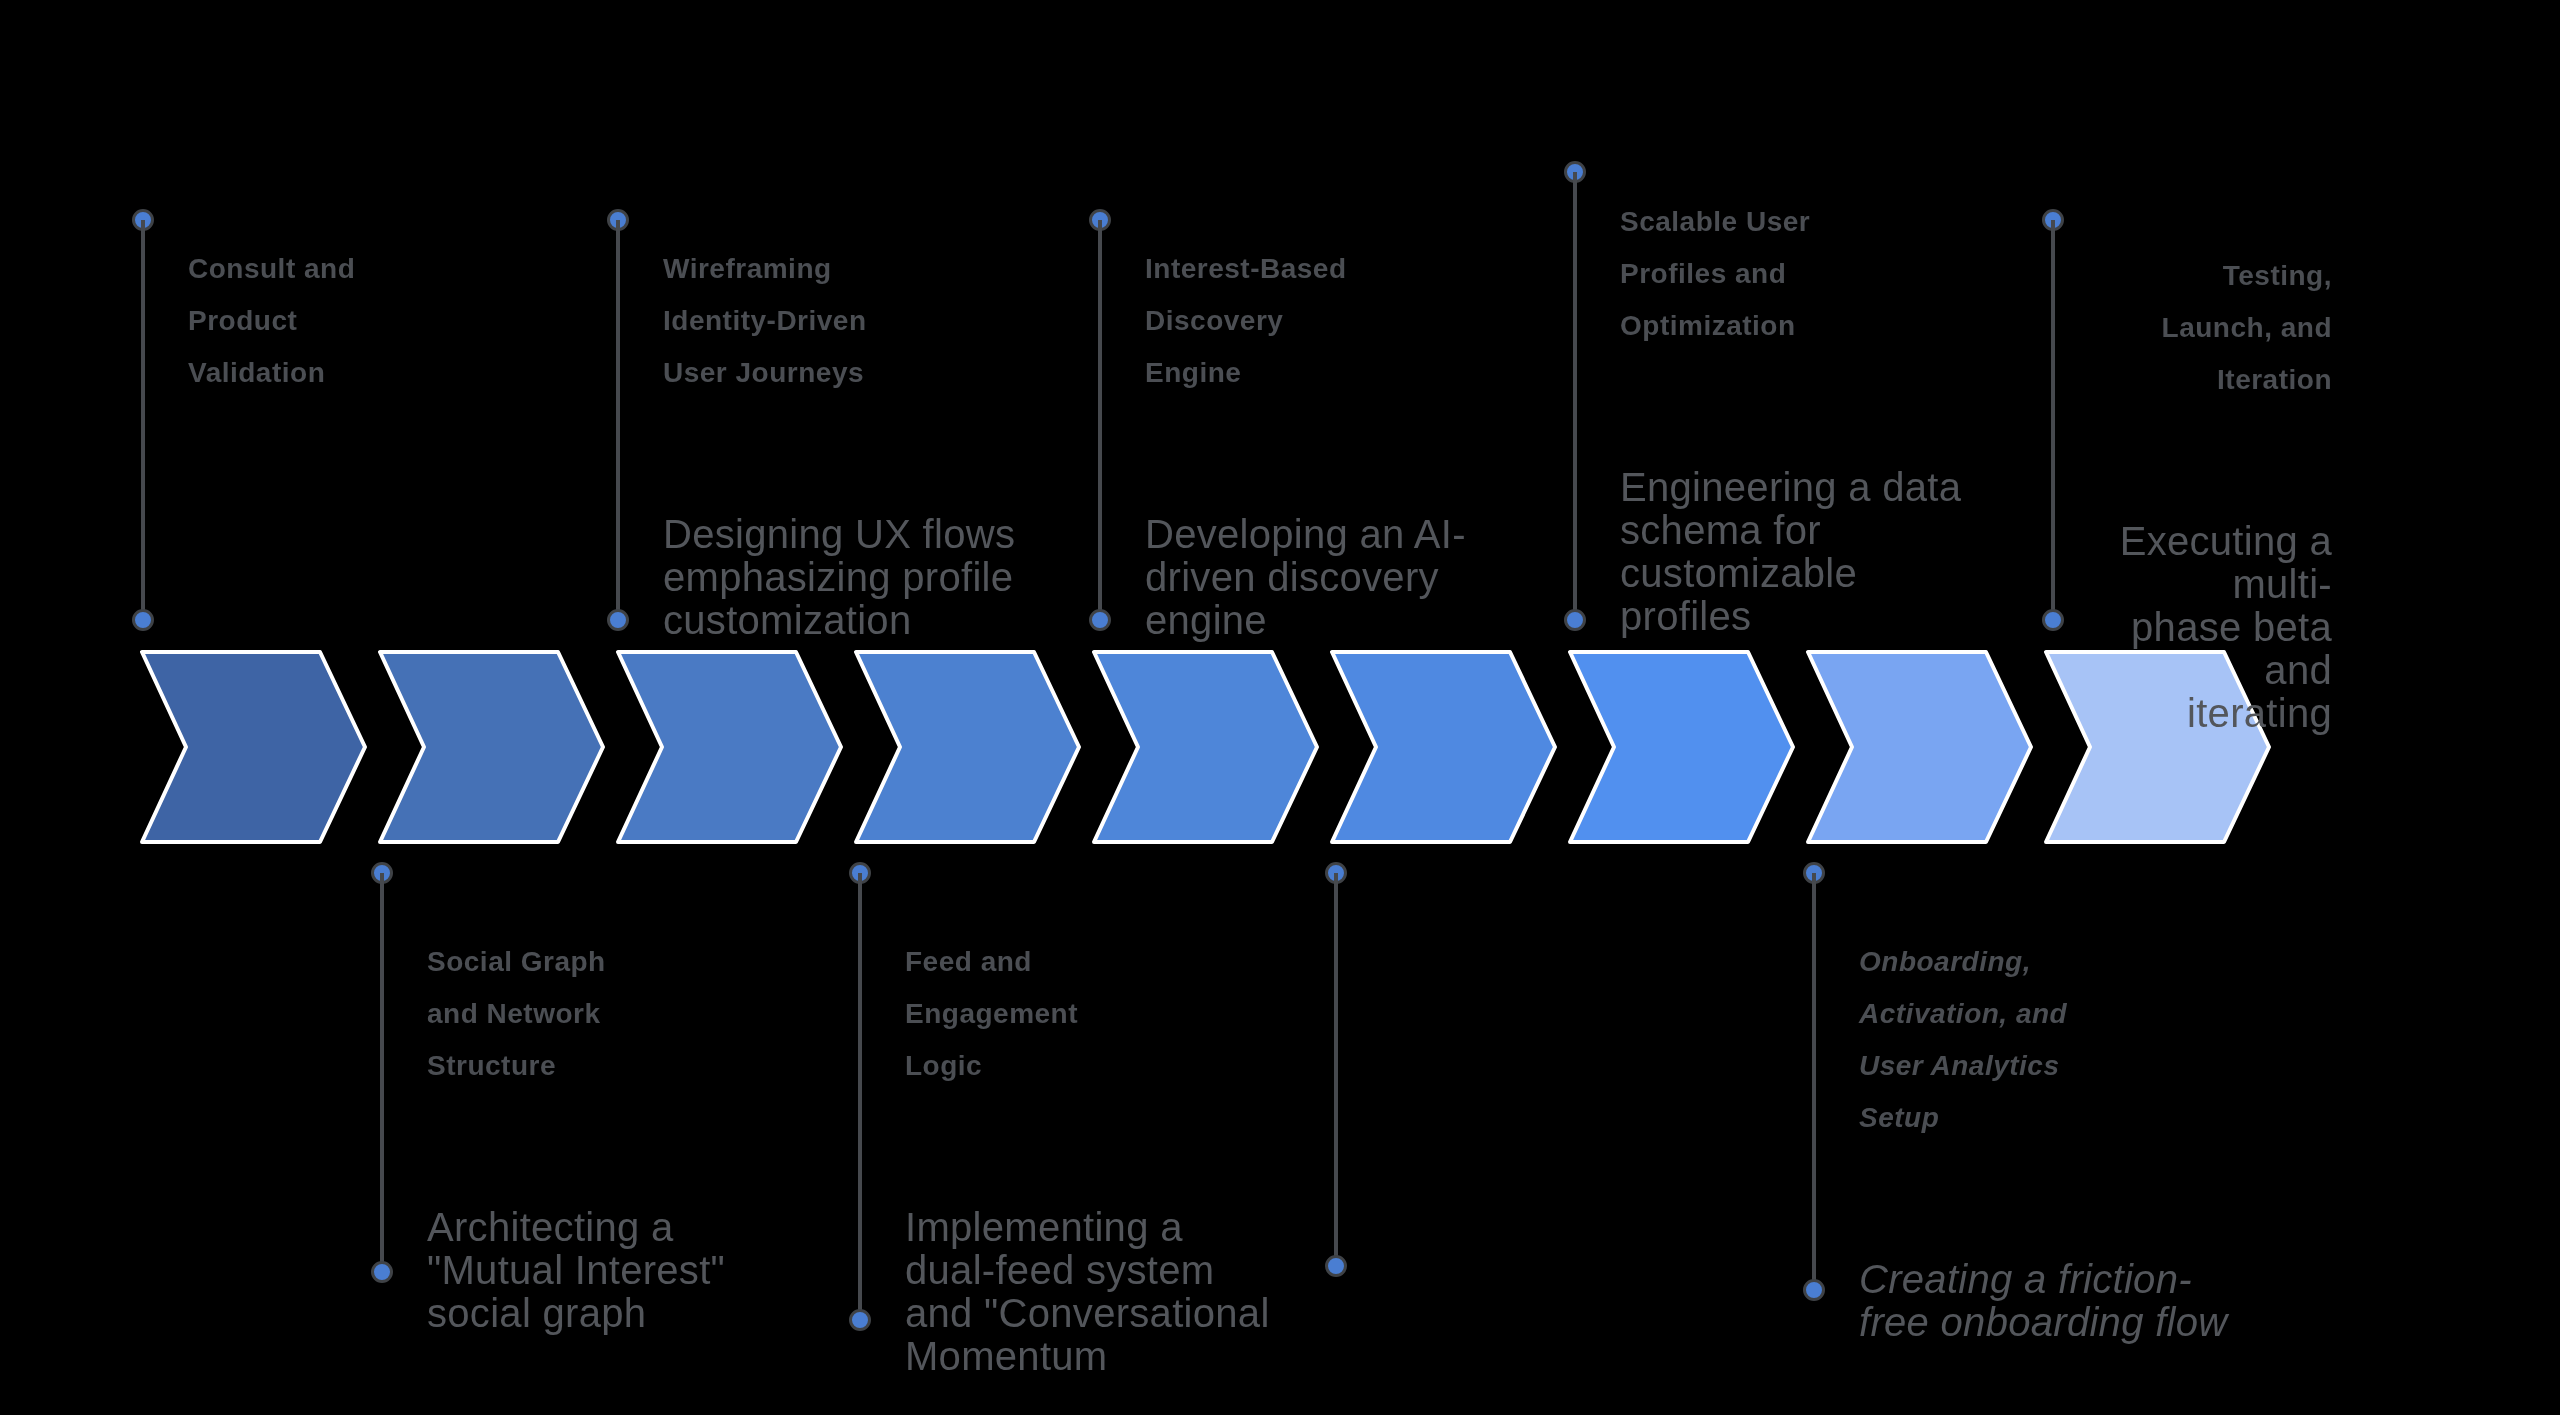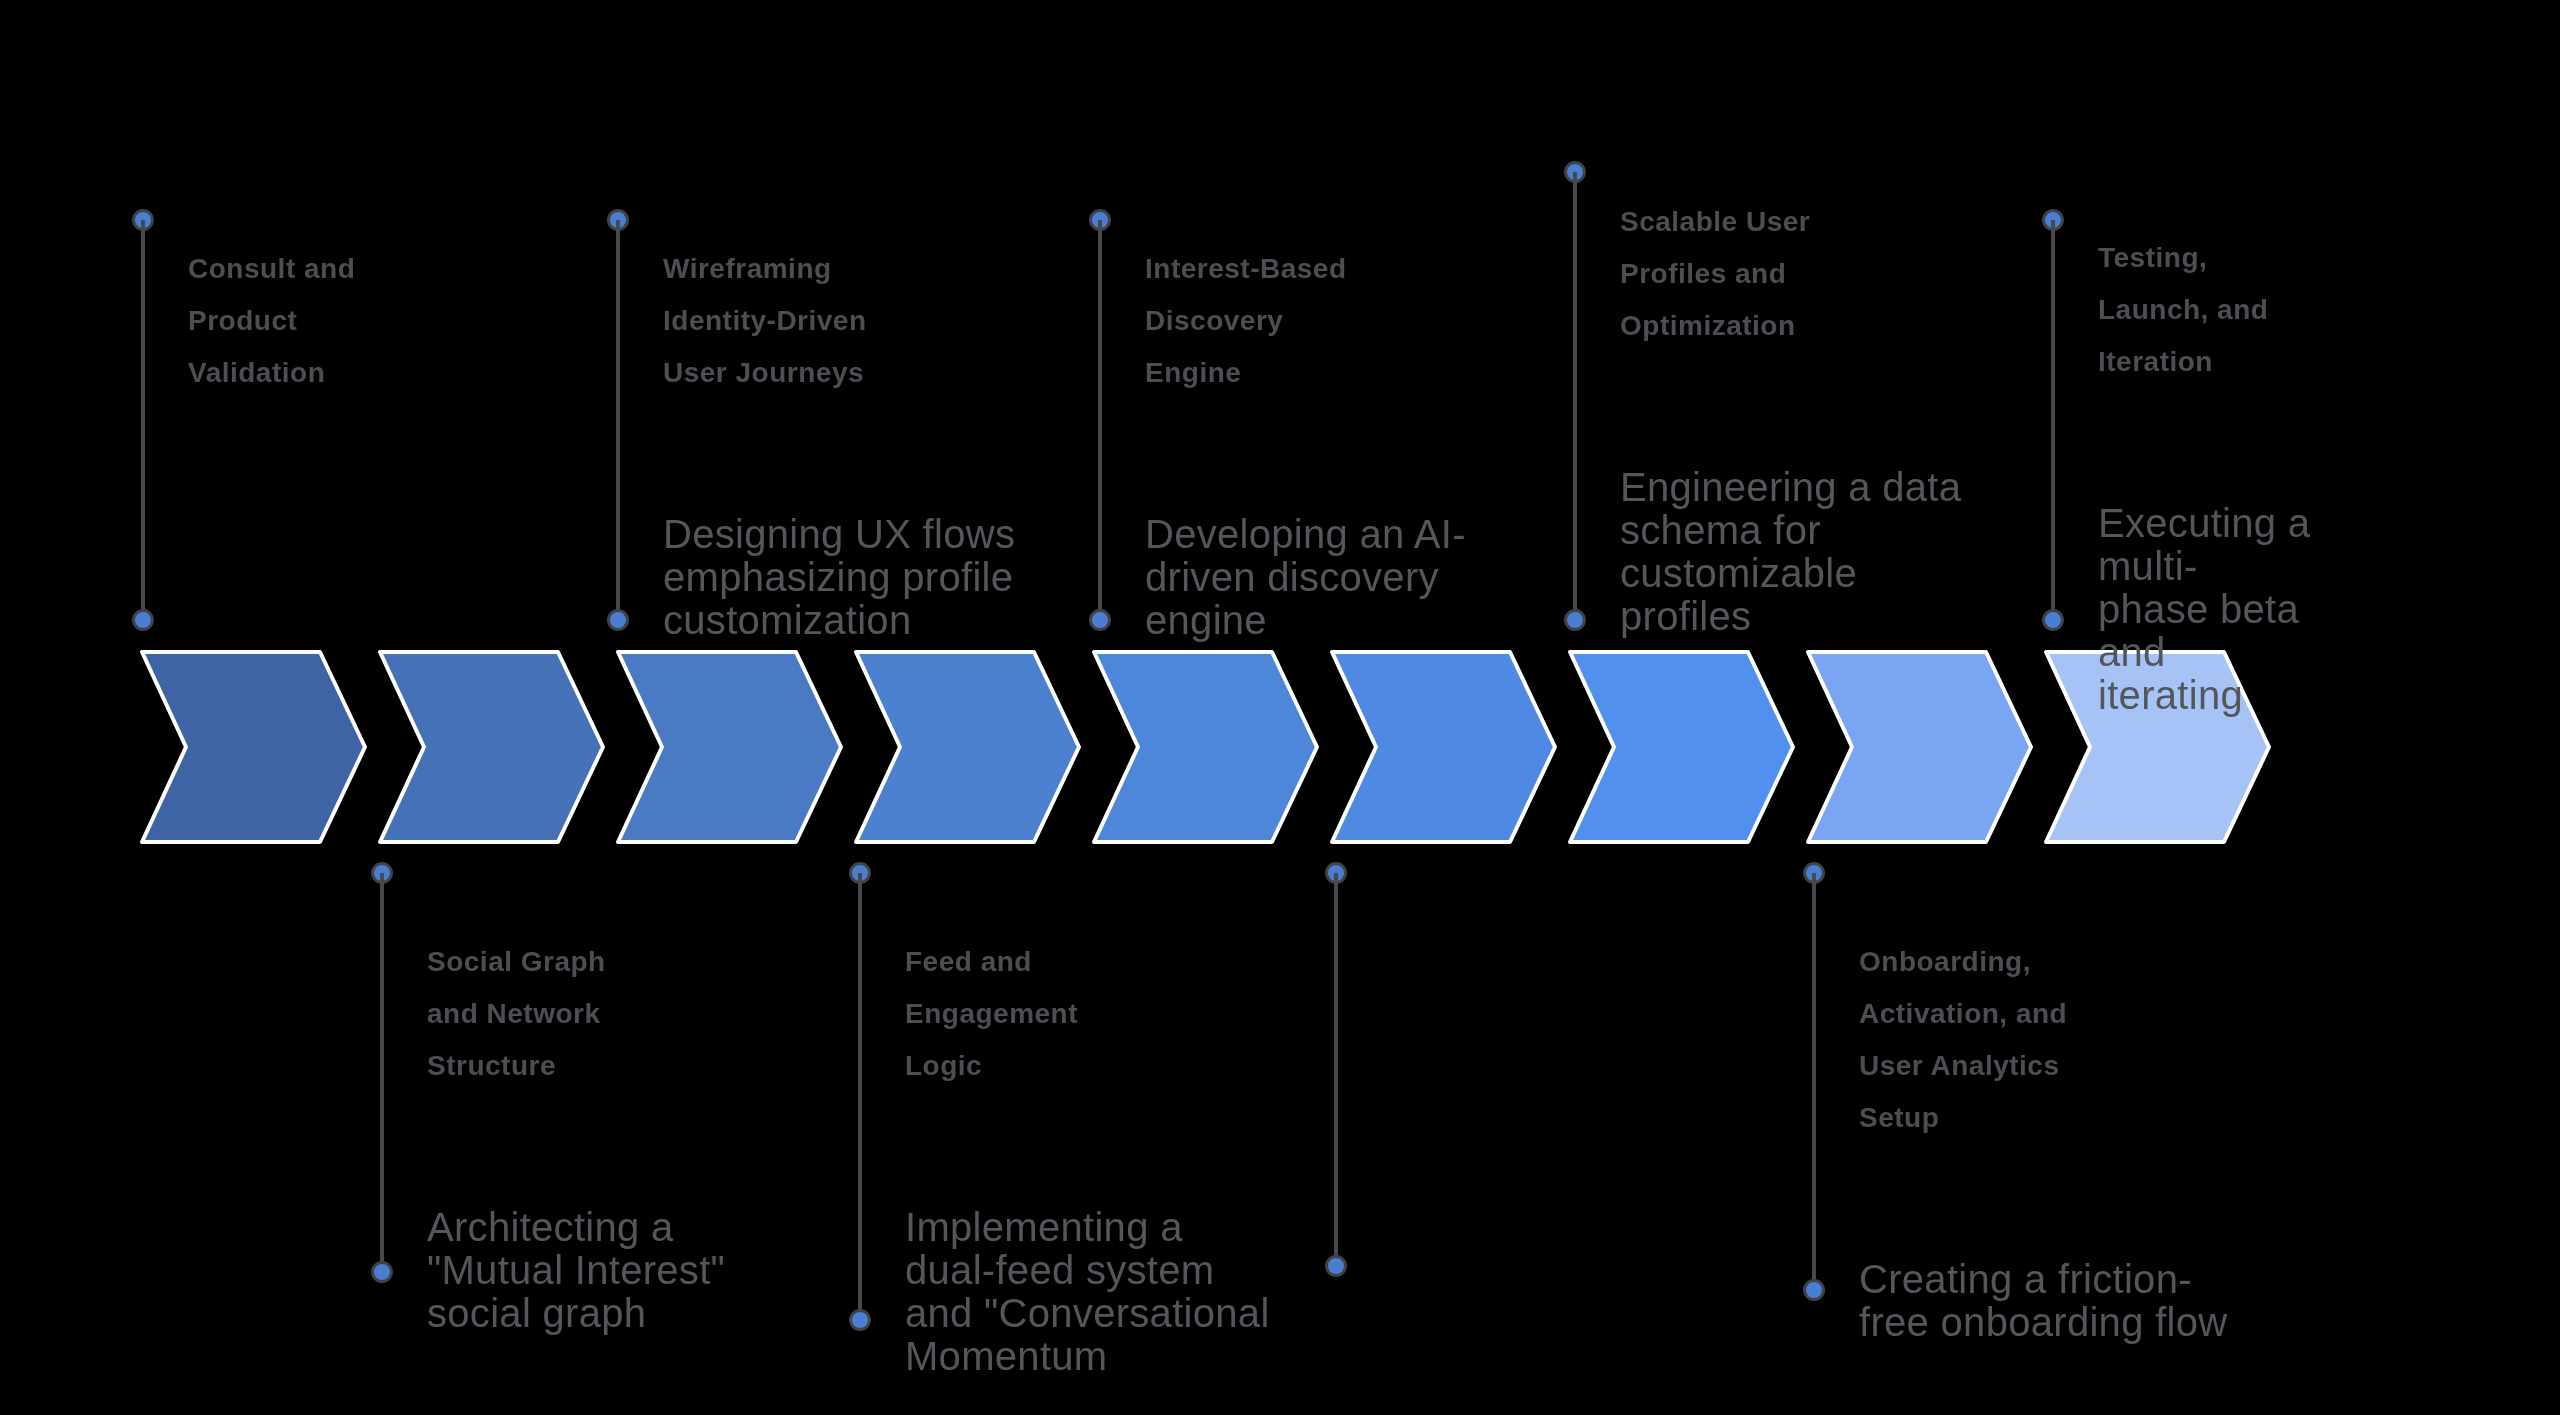--- a/index.html
+++ b/index.html
@@ -155,21 +155,21 @@
   </div>
   <div class="step" style="left:1620px;top:178px;">
     <div class="title">Scalable User
 Profiles and
 Optimization</div>
     <div class="subtitle">Engineering a data
 schema for
 customizable
 profiles</div>
   </div>
-  <div class="step" style="left:2098px;top:214px;">
+  <div class="step" style="left:2098px;top:232px;text-align:right;">
     <div class="title">Testing,
 Launch, and
 Iteration</div>
     <div class="subtitle">Executing a multi-
 phase beta and
 iterating</div>
   </div>
 
   <div class="step" style="left:427px;top:918px;">
     <div class="title">Social Graph
@@ -181,21 +181,21 @@
   </div>
   <div class="step" style="left:905px;top:918px;">
     <div class="title">Feed and
 Engagement
 Logic</div>
     <div class="subtitle">Implementing a
 dual-feed system
 and "Conversational
 Momentum</div>
   </div>
-  <div class="step" style="left:1859px;top:918px;">
+  <div class="step" style="left:1859px;top:918px;font-style:italic;">
     <div class="title">Onboarding,
 Activation, and
 User Analytics
 Setup</div>
     <div class="subtitle">Creating a friction-
 free onboarding flow</div>
   </div>
 
 </div>
 

